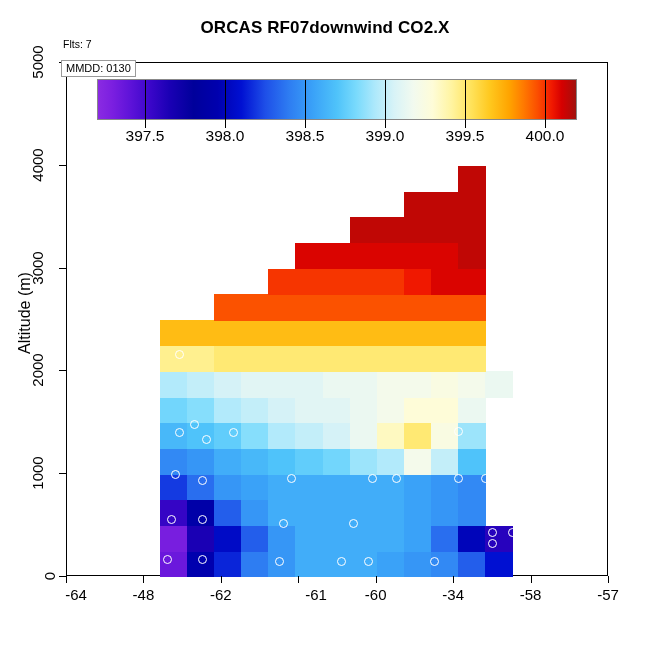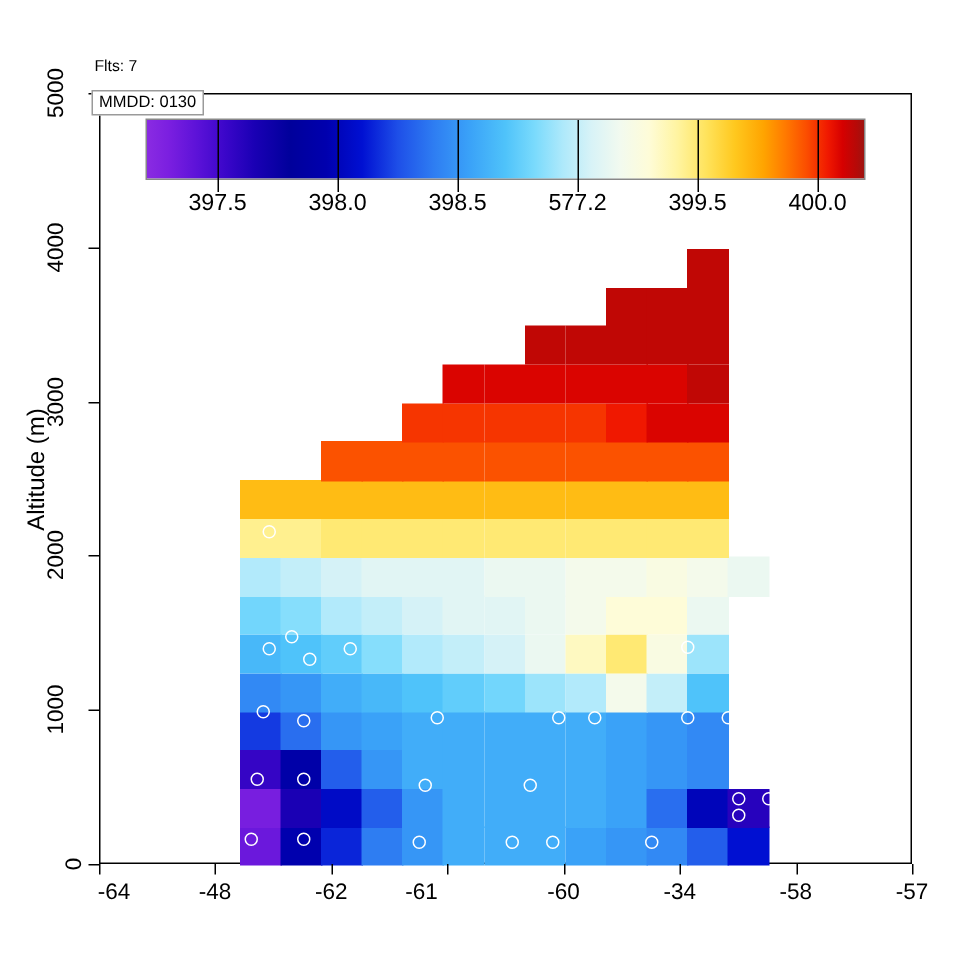--- a/index.html
+++ b/index.html
@@ -209,20 +209,21 @@
     font-size: 16px;
     color: #000000;
     transform: rotate(-90deg);
   }
 </style>
 </head>
 <body>
 
 <div id="figure">
 
+  <div class="title">ORCAS RF07downwind CO2.X</div>
 
   <div class="ann-flts">Flts: 7</div>
 
   <div class="plot-frame">
     <div class="heat" id="heat-layer">
         <div class="cell" style="left: 92.9143px; top: 488.3px; width: 27.7px; height: 26.3px; background: rgb(107, 24, 220);"></div>
         <div class="cell" style="left: 120.014px; top: 488.3px; width: 27.7px; height: 26.3px; background: rgb(0, 0, 174);"></div>
         <div class="cell" style="left: 147.114px; top: 488.3px; width: 27.7px; height: 26.3px; background: rgb(10, 37, 217);"></div>
         <div class="cell" style="left: 174.214px; top: 488.3px; width: 27.7px; height: 26.3px; background: rgb(46, 125, 242);"></div>
         <div class="cell" style="left: 201.314px; top: 488.3px; width: 27.7px; height: 26.3px; background: rgb(54, 150, 246);"></div>
@@ -417,37 +418,37 @@
   <div class="cbar-wrap">
     <div class="cbar-bar"></div>
     <div id="cbar-ticks">
         <div class="cbar-tick" style="left: 48px;"></div>
         <div class="cbar-label" style="left: 48px;">397.5</div>
         <div class="cbar-tick" style="left: 128px;"></div>
         <div class="cbar-label" style="left: 128px;">398.0</div>
         <div class="cbar-tick" style="left: 208px;"></div>
         <div class="cbar-label" style="left: 208px;">398.5</div>
         <div class="cbar-tick" style="left: 288px;"></div>
-        <div class="cbar-label" style="left: 288px;">577.2</div>
+        <div class="cbar-label" style="left: 288px;">399.0</div>
         <div class="cbar-tick" style="left: 368px;"></div>
         <div class="cbar-label" style="left: 368px;">399.5</div>
         <div class="cbar-tick" style="left: 448px;"></div>
         <div class="cbar-label" style="left: 448px;">400.0</div>
       </div>
   </div>
 
   <div id="x-axis">
       <div class="xtick" style="left: 66px;"></div>
       <div class="xlab" style="left: 76px;">-64</div>
       <div class="xtick" style="left: 143.429px;"></div>
       <div class="xlab" style="left: 143.429px;">-48</div>
       <div class="xtick" style="left: 220.857px;"></div>
       <div class="xlab" style="left: 220.857px;">-62</div>
       <div class="xtick" style="left: 298.286px;"></div>
-      <div class="xlab" style="left: 281px;">-61</div>
+      <div class="xlab" style="left: 316px;">-61</div>
       <div class="xtick" style="left: 375.714px;"></div>
       <div class="xlab" style="left: 375.714px;">-60</div>
       <div class="xtick" style="left: 453.143px;"></div>
       <div class="xlab" style="left: 453.143px;">-34</div>
       <div class="xtick" style="left: 530.571px;"></div>
       <div class="xlab" style="left: 530.571px;">-58</div>
       <div class="xtick" style="left: 608px;"></div>
       <div class="xlab" style="left: 608px;">-57</div>
     </div>
   <div id="y-axis">

